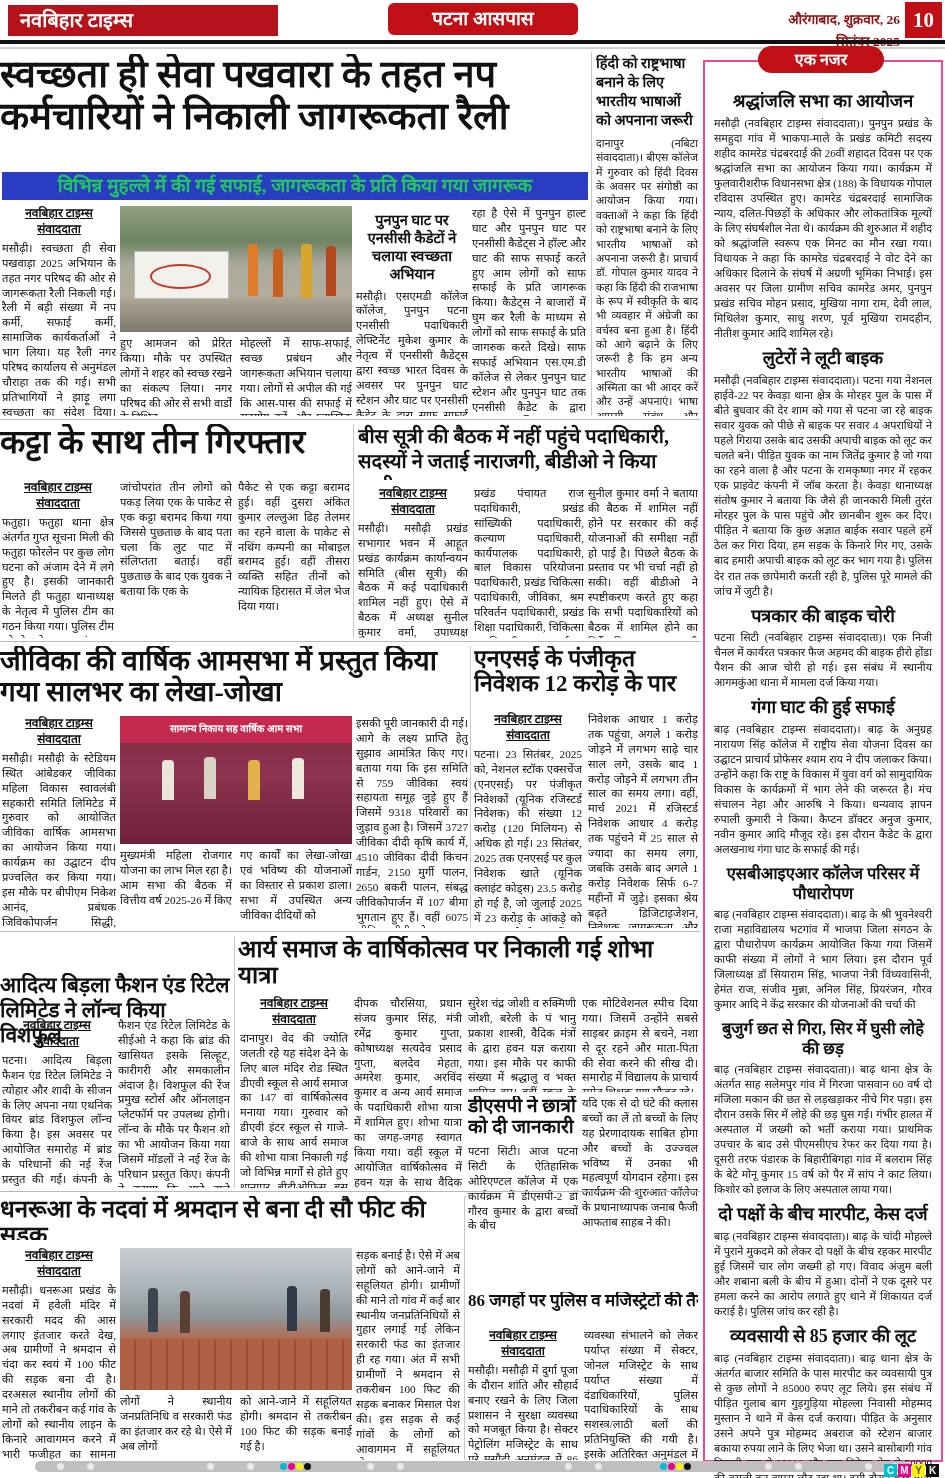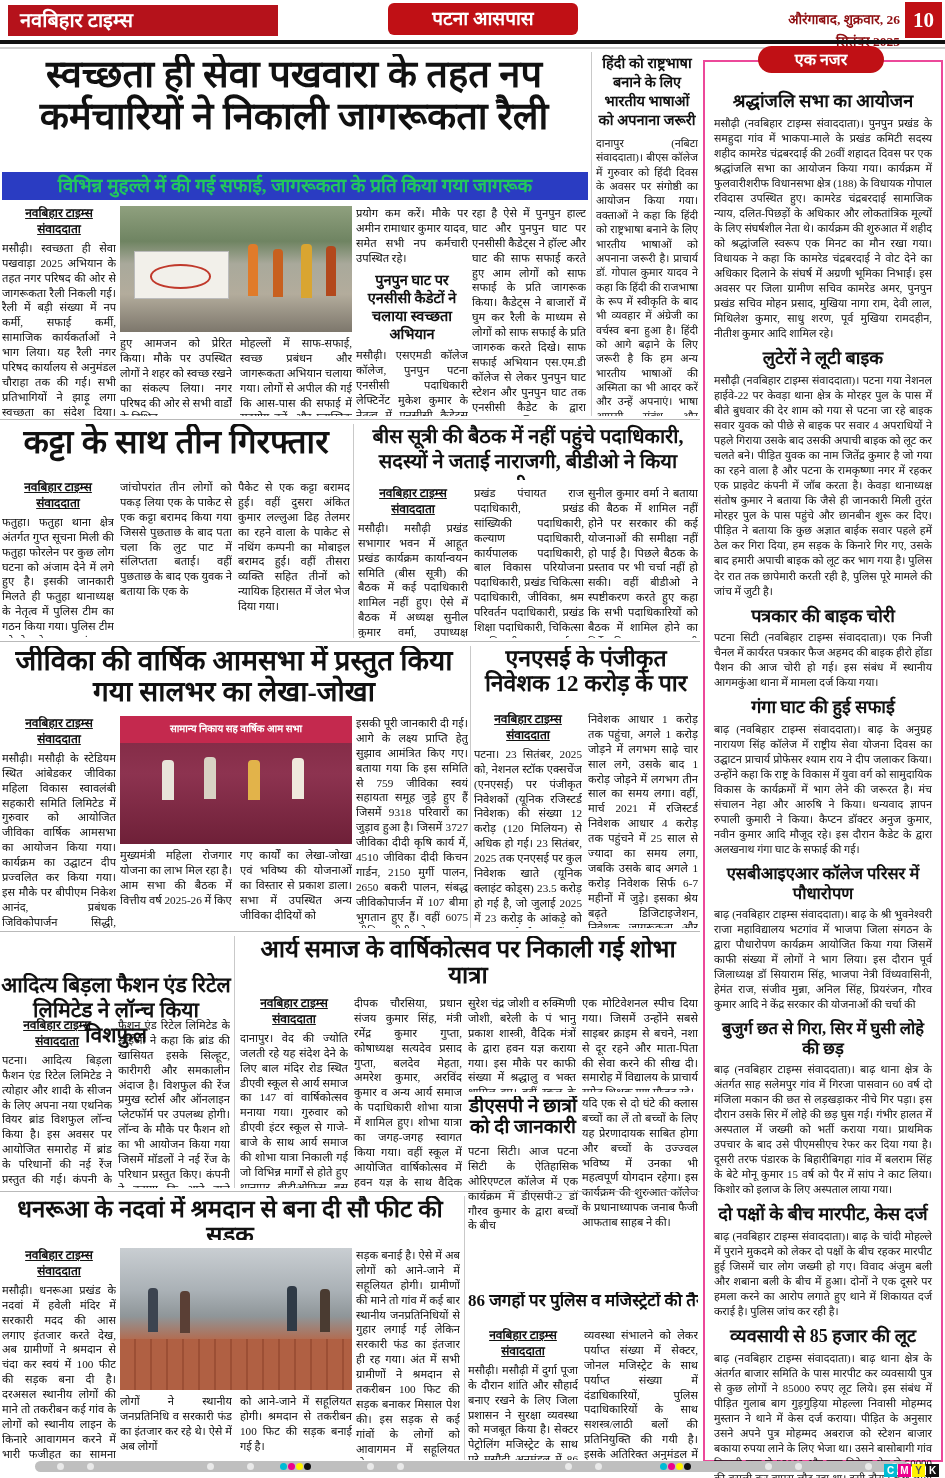--- a/index.html
+++ b/index.html
@@ -7,21 +7,21 @@
         font-family:"Liberation Serif",serif;color:#111;}
   .abs{position:absolute;}
   
   .mast{background:#b5121b;color:#fff;font-weight:bold;font-size:20px;line-height:31px;padding-left:12px;}
   .badge{background:#c01015;color:#fff;font-weight:bold;font-size:19px;line-height:32px;text-align:center;border-radius:6px;}
   .hdate{color:#8f0f12;font-weight:bold;font-size:13.5px;line-height:22px;text-align:right;}
   .pnum{background:#c01015;color:#fff;font-weight:bold;font-size:21px;line-height:36px;text-align:center;}
   .rule-black{background:#111;}
   .rule-gray{background:#cfcfcf;}
   
-  .hl{font-weight:bold;text-align:center;line-height:1.1;overflow:hidden;}
+  .hl{font-weight:bold;text-align:left;line-height:1.1;overflow:hidden;}
   .sub-blue{background:#2a3cc2;color:#22c55e;font-weight:bold;font-size:19px;line-height:28px;text-align:center;overflow:hidden;}
   
   .col{font-size:11.2px;line-height:1.33;text-align:justify;overflow:hidden;}
   .byline{font-weight:bold;text-decoration:underline;text-align:center;font-size:12px;margin-bottom:3px;}
   .subhead{font-weight:bold;font-size:14.5px;text-align:center;line-height:1.25;margin:5px 0;}
   
   .photo{overflow:hidden;}
   .ph-rally{background:linear-gradient(180deg,#8fa07e 0%,#6f8462 28%,#a9a99b 46%,#b3ac9c 70%,#7d776c 100%);}
   .rally-banner{position:absolute;left:6%;top:36%;width:40%;height:36%;background:#f2f0ea;border:1px solid #bbb;}
   .rally-ellipse{position:absolute;left:16%;top:26%;width:62%;height:46%;border:2px solid #c0392b;border-radius:50%;}
@@ -69,21 +69,20 @@
         <div class="rally-ellipse"></div>
       </div>
     <div class="person" style="left:55%;top:30%;width:10px;height:52px;background:#e07b2a;"></div>
     <div class="person" style="left:66%;top:34%;width:10px;height:48px;background:#c8601f;"></div>
     <div class="person" style="left:78%;top:30%;width:11px;height:54px;background:#d9a531;"></div>
     <div class="person" style="left:89%;top:32%;width:10px;height:50px;background:#b3481c;"></div>
   </figure>
   <div class="abs col" style="left:120px;top:336px;width:112px;height:80px;">हुए आमजन को प्रेरित किया। मौके पर उपस्थित लोगों ने शहर को स्वच्छ रखने का संकल्प लिया। नगर परिषद की ओर से सभी वार्डों के विभिन्न</div>
   <div class="abs col" style="left:240px;top:336px;width:112px;height:80px;">मोहल्लों में साफ-सफाई, स्वच्छ प्रबंधन और जागरूकता अभियान चलाया गया। लोगों से अपील की गई कि आस-पास की सफाई में सहयोग करें, और प्लास्टिक का</div>
   <div class="abs col" style="left:356px;top:206px;width:112px;height:210px;">
-    <span>प्रयोग कम करें। मौके पर अमीन रामाधार कुमार यादव, समेत सभी नप कर्मचारी उपस्थित रहे।</span>
     <div class="subhead">पुनपुन घाट पर एनसीसी कैडेटों ने चलाया स्वच्छता अभियान</div>
     <span>मसौढ़ी। एसएमडी कॉलेज कॉलेज, पुनपुन पटना एनसीसी पदाधिकारी लेफ्टिनेंट मुकेश कुमार के नेतृत्व में एनसीसी कैडेट्स द्वारा स्वच्छ भारत दिवस के अवसर पर पुनपुन घाट स्टेशन और घाट पर एनसीसी कैडेट के द्वारा साफ सफाई अभियान चलाया गया। पूरे रेल मार्ग में स्वच्छता अभियान चलाया जा</span>
   </div>
   <div class="abs col" style="left:472px;top:206px;width:114px;height:210px;">रहा है ऐसे में पुनपुन हाल्ट घाट और पुनपुन घाट पर एनसीसी कैडेट्स ने हॉल्ट और घाट की साफ सफाई करते हुए आम लोगों को साफ सफाई के प्रति जागरूक किया। कैडेट्स ने बाजारों में घुम कर रैली के माध्यम से लोगों को साफ सफाई के प्रति जागरुक करते दिखे। साफ सफाई अभियान एस.एम.डी कॉलेज से लेकर पुनपुन घाट स्टेशन और पुनपुन घाट तक एनसीसी कैडेट के द्वारा स्वच्छता अभियान चलाया गया।</div>
 
   <div class="abs vline" style="left:591px;top:52px;height:364px;"></div>
   <div class="abs hl" style="left:596px;top:54px;width:102px;height:78px;font-size:14.5px;line-height:1.3;">हिंदी को राष्ट्रभाषा बनाने के लिए भारतीय भाषाओं को अपनाना जरूरी</div>
   <div class="abs col" style="left:596px;top:136px;width:102px;height:280px;font-size:10.8px;">दानापुर (नबिटा संवाददाता)। बीएस कॉलेज में गुरुवार को हिंदी दिवस के अवसर पर संगोष्ठी का आयोजन किया गया। वक्ताओं ने कहा कि हिंदी को राष्ट्रभाषा बनाने के लिए भारतीय भाषाओं को अपनाना जरूरी है। प्राचार्य डॉ. गोपाल कुमार यादव ने कहा कि हिंदी की राजभाषा के रूप में स्वीकृति के बाद भी व्यवहार में अंग्रेजी का वर्चस्व बना हुआ है। हिंदी को आगे बढ़ाने के लिए जरूरी है कि हम अन्य भारतीय भाषाओं की अस्मिता का भी आदर करें और उन्हें अपनाएं। भाषा आपसी संबंध और मानवीयता का सृजन करती है। परंतु आज भाषा के प्रति उपेक्षा का भाव है। इस अवसर पर शिक्षक एवं छात्र-छात्राएं उपस्थित रहे।</div>
 
   <div class="abs ek-box" style="left:703px;top:60px;width:236px;height:1398px;">

